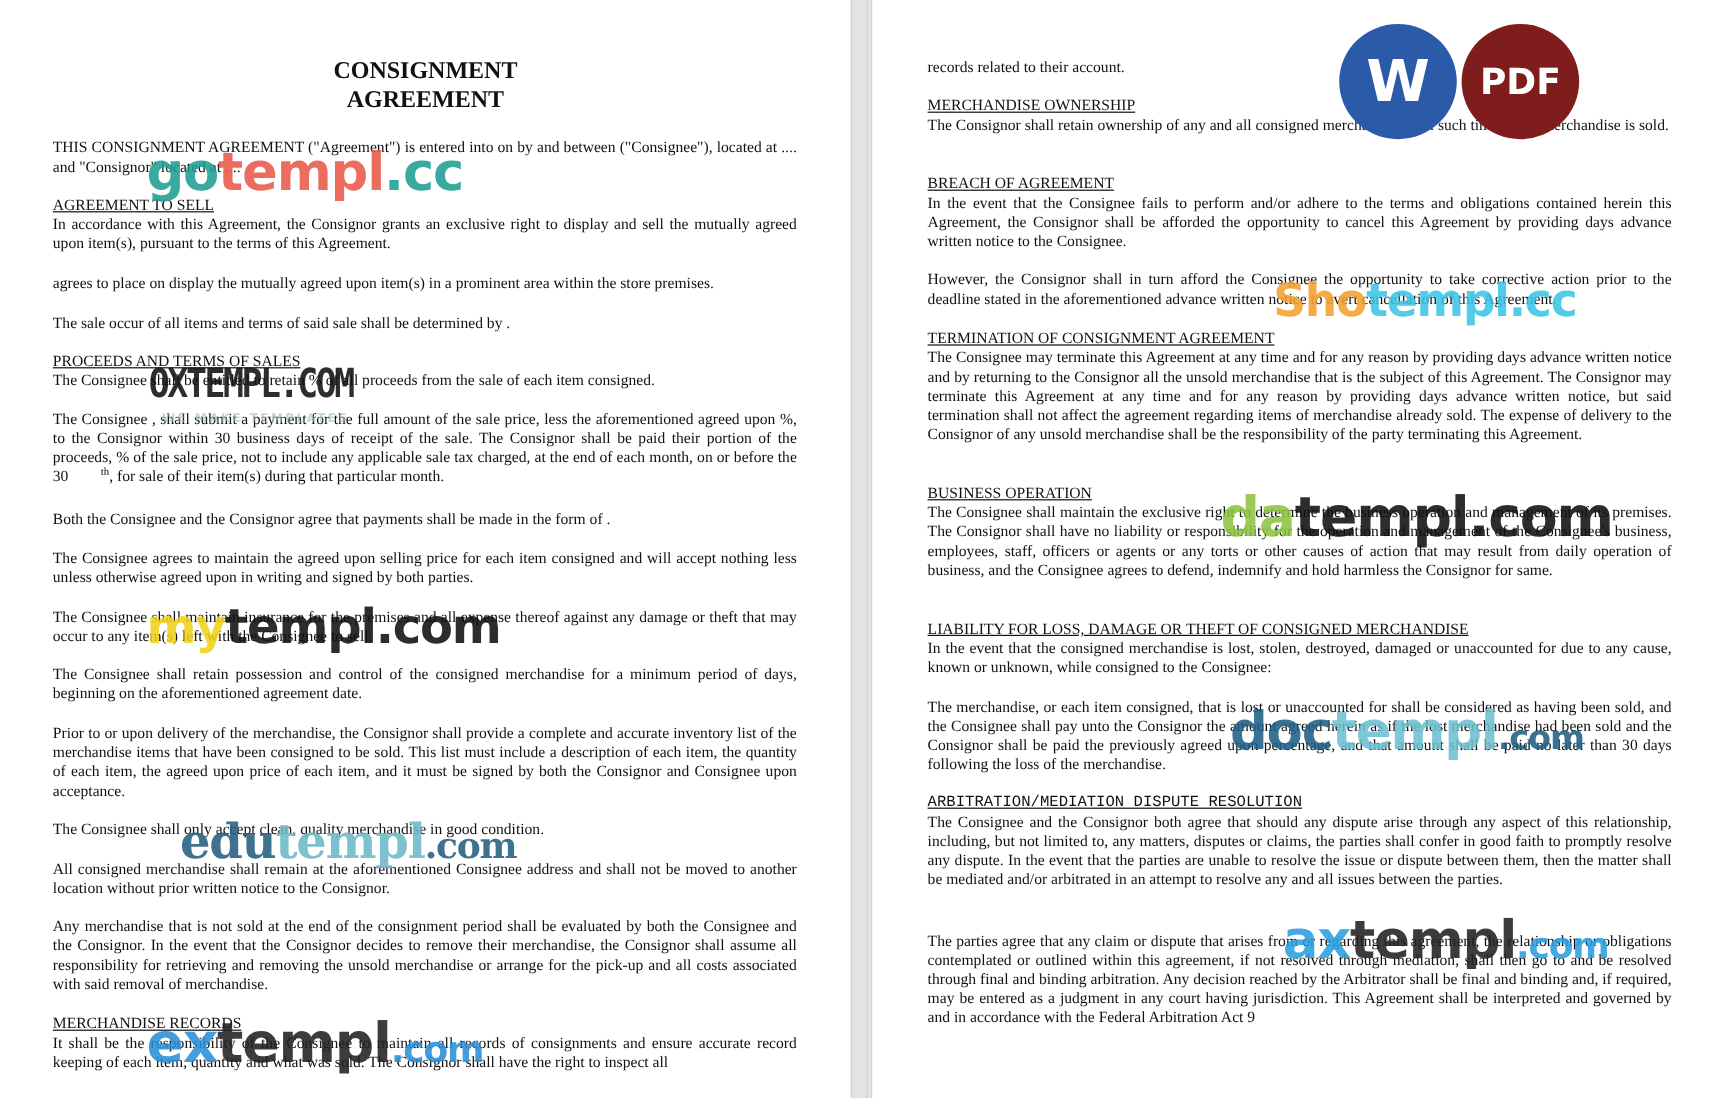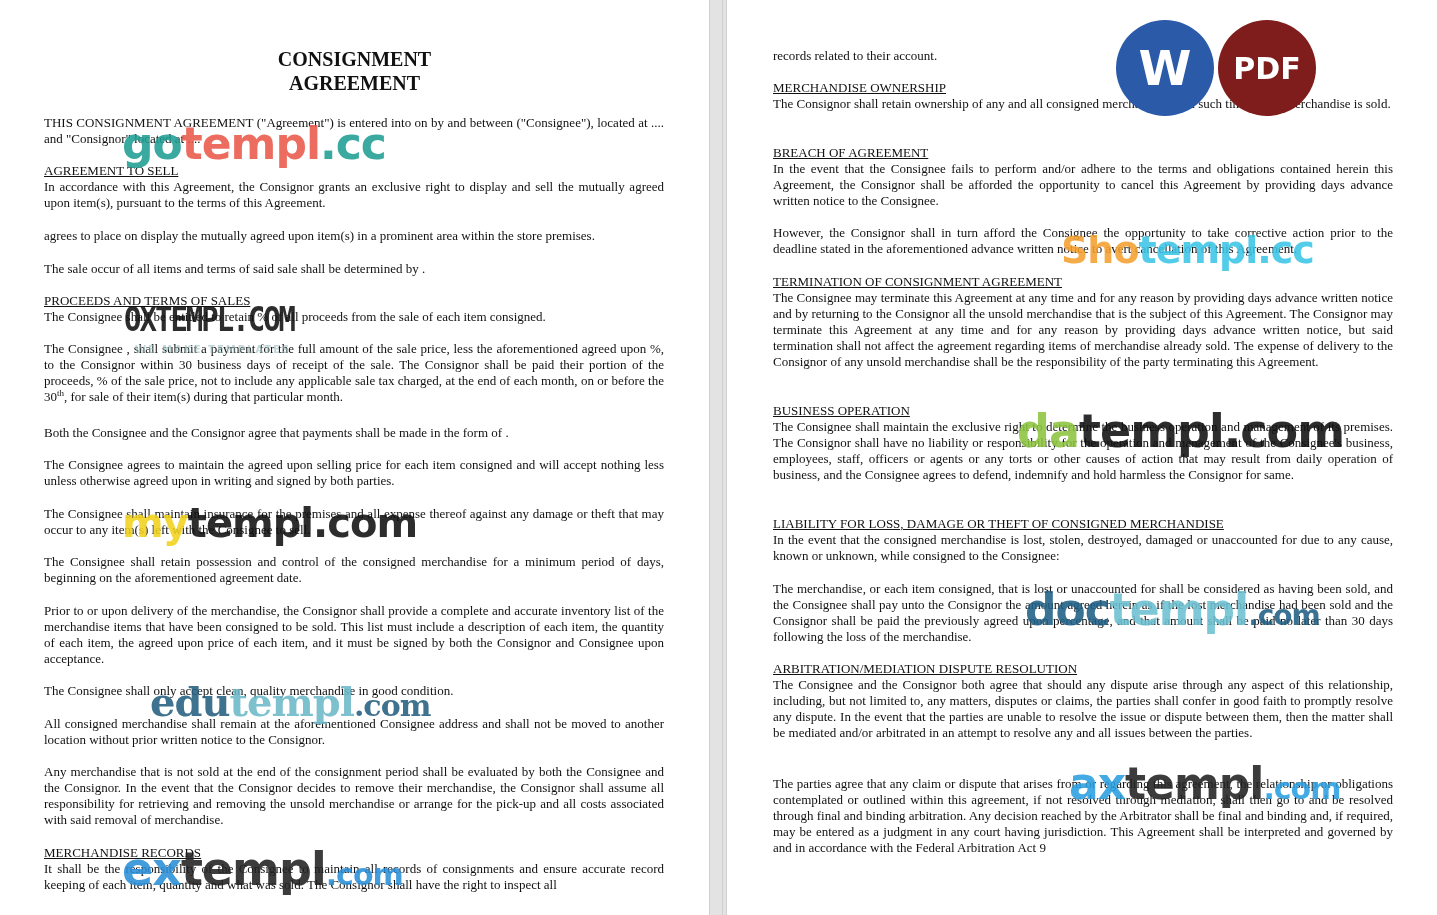--- a/index.html
+++ b/index.html
@@ -23,21 +23,21 @@
     content:""; position:absolute; left:12px; top:0; width:1px; height:100%; background:#d0d0d0;
   }
   .title {
     position:absolute; left:0; width:709px; text-align:center;
     font-weight:bold; font-size:20px; line-height:24px; top:47px;
   }
   .block { position:absolute; font-size:13px; line-height:16.1px; text-align:justify; }
   #page-left .block { left:44px; width:620px; }
   #page-right .block { left:46px; width:620px; }
   .heading { text-decoration:underline; text-align:left !important; }
-  sup { font-size:9px; line-height:0; }
+  sup { font-size:9px; line-height:0;margin-left:27px; }
   .wm {
     position:absolute; font-family:"DejaVu Sans", sans-serif; font-weight:bold;
     white-space:nowrap; opacity:0.88; letter-spacing:-1px; pointer-events:none;
   }
   .badge {
     position:absolute; border-radius:50%; color:#fff; display:flex; align-items:center; justify-content:center;
     font-family:"DejaVu Sans", sans-serif; font-weight:bold;
   }
 </style>
 </head>
@@ -94,21 +94,21 @@
   <div class="block heading" style="top:274px;">TERMINATION OF CONSIGNMENT AGREEMENT</div>
   <div class="block" style="top:290px;">The Consignee may terminate this Agreement at any time and for any reason by providing days advance written notice and by returning to the Consignor all the unsold merchandise that is the subject of this Agreement. The Consignor may terminate this Agreement at any time and for any reason by providing days advance written notice, but said termination shall not affect the agreement regarding items of merchandise already sold. The expense of delivery to the Consignor of any unsold merchandise shall be the responsibility of the party terminating this Agreement.</div>
 
   <div class="block heading" style="top:403px;">BUSINESS OPERATION</div>
   <div class="block" style="top:419px;">The Consignee shall maintain the exclusive right to determine the business operation and management of its premises. The Consignor shall have no liability or responsibility for the operation and management of the Consignee's business, employees, staff, officers or agents or any torts or other causes of action that may result from daily operation of business, and the Consignee agrees to defend, indemnify and hold harmless the Consignor for same.</div>
 
   <div class="block heading" style="top:516px;">LIABILITY FOR LOSS, DAMAGE OR THEFT OF CONSIGNED MERCHANDISE</div>
   <div class="block" style="top:532px;">In the event that the consigned merchandise is lost, stolen, destroyed, damaged or unaccounted for due to any cause, known or unknown, while consigned to the Consignee:</div>
   <div class="block" style="top:581px;">The merchandise, or each item consigned, that is lost or unaccounted for shall be considered as having been sold, and the Consignee shall pay unto the Consignor the amount agreed herein as if the lost merchandise had been sold and the Consignor shall be paid the previously agreed upon percentage, and that amount shall be paid no later than 30 days following the loss of the merchandise.</div>
 
-  <div class="block heading" style="top:661px;">ARBITRATION/MEDIATION DISPUTE RESOLUTION</div>
+  <div class="block heading" style="top:661px;font-family:Liberation Mono, monospace;">ARBITRATION/MEDIATION DISPUTE RESOLUTION</div>
   <div class="block" style="top:677px;">The Consignee and the Consignor both agree that should any dispute arise through any aspect of this relationship, including, but not limited to, any matters, disputes or claims, the parties shall confer in good faith to promptly resolve any dispute. In the event that the parties are unable to resolve the issue or dispute between them, then the matter shall be mediated and/or arbitrated in an attempt to resolve any and all issues between the parties.</div>
   <div class="block" style="top:776px;">The parties agree that any claim or dispute that arises from or regarding this agreement, the relationship or obligations contemplated or outlined within this agreement, if not resolved through mediation, shall then go to and be resolved through final and binding arbitration. Any decision reached by the Arbitrator shall be final and binding and, if required, may be entered as a judgment in any court having jurisdiction. This Agreement shall be interpreted and governed by and in accordance with the Federal Arbitration Act 9</div>
 
   <div class="wm" style="left:334px; top:216px; font-size:38px;margin-top:12px;"><span style="color:#f5a030">Sho</span><span style="color:#3bc5e6">templ.cc</span></div>
   <div class="wm" style="left:290px; top:404px; font-size:46px;"><span style="color:#8cc43f">da</span><span style="color:#111">templ.com</span></div>
   <div class="wm" style="left:298px; top:584px; font-size:44px;"><span style="color:#1f5f86">doc</span><span style="color:#6cc0d2">templ</span><span style="color:#1f5f86; font-size:28px;">.com</span></div>
   <div class="wm" style="left:342px; top:758px; font-size:44px;"><span style="color:#2a9fe0">ax</span><span style="color:#222">templ</span><span style="color:#2a9fe0; font-size:30px;">.com</span></div>
 
   <div class="badge" style="left:389px; top:20px; width:98px; height:96px; background:#2b5aa8; font-size:48px;">W</div>
   <div class="badge" style="left:491px; top:20px; width:98px; height:96px; background:#7f1d1d; font-size:30px;">PDF</div>

